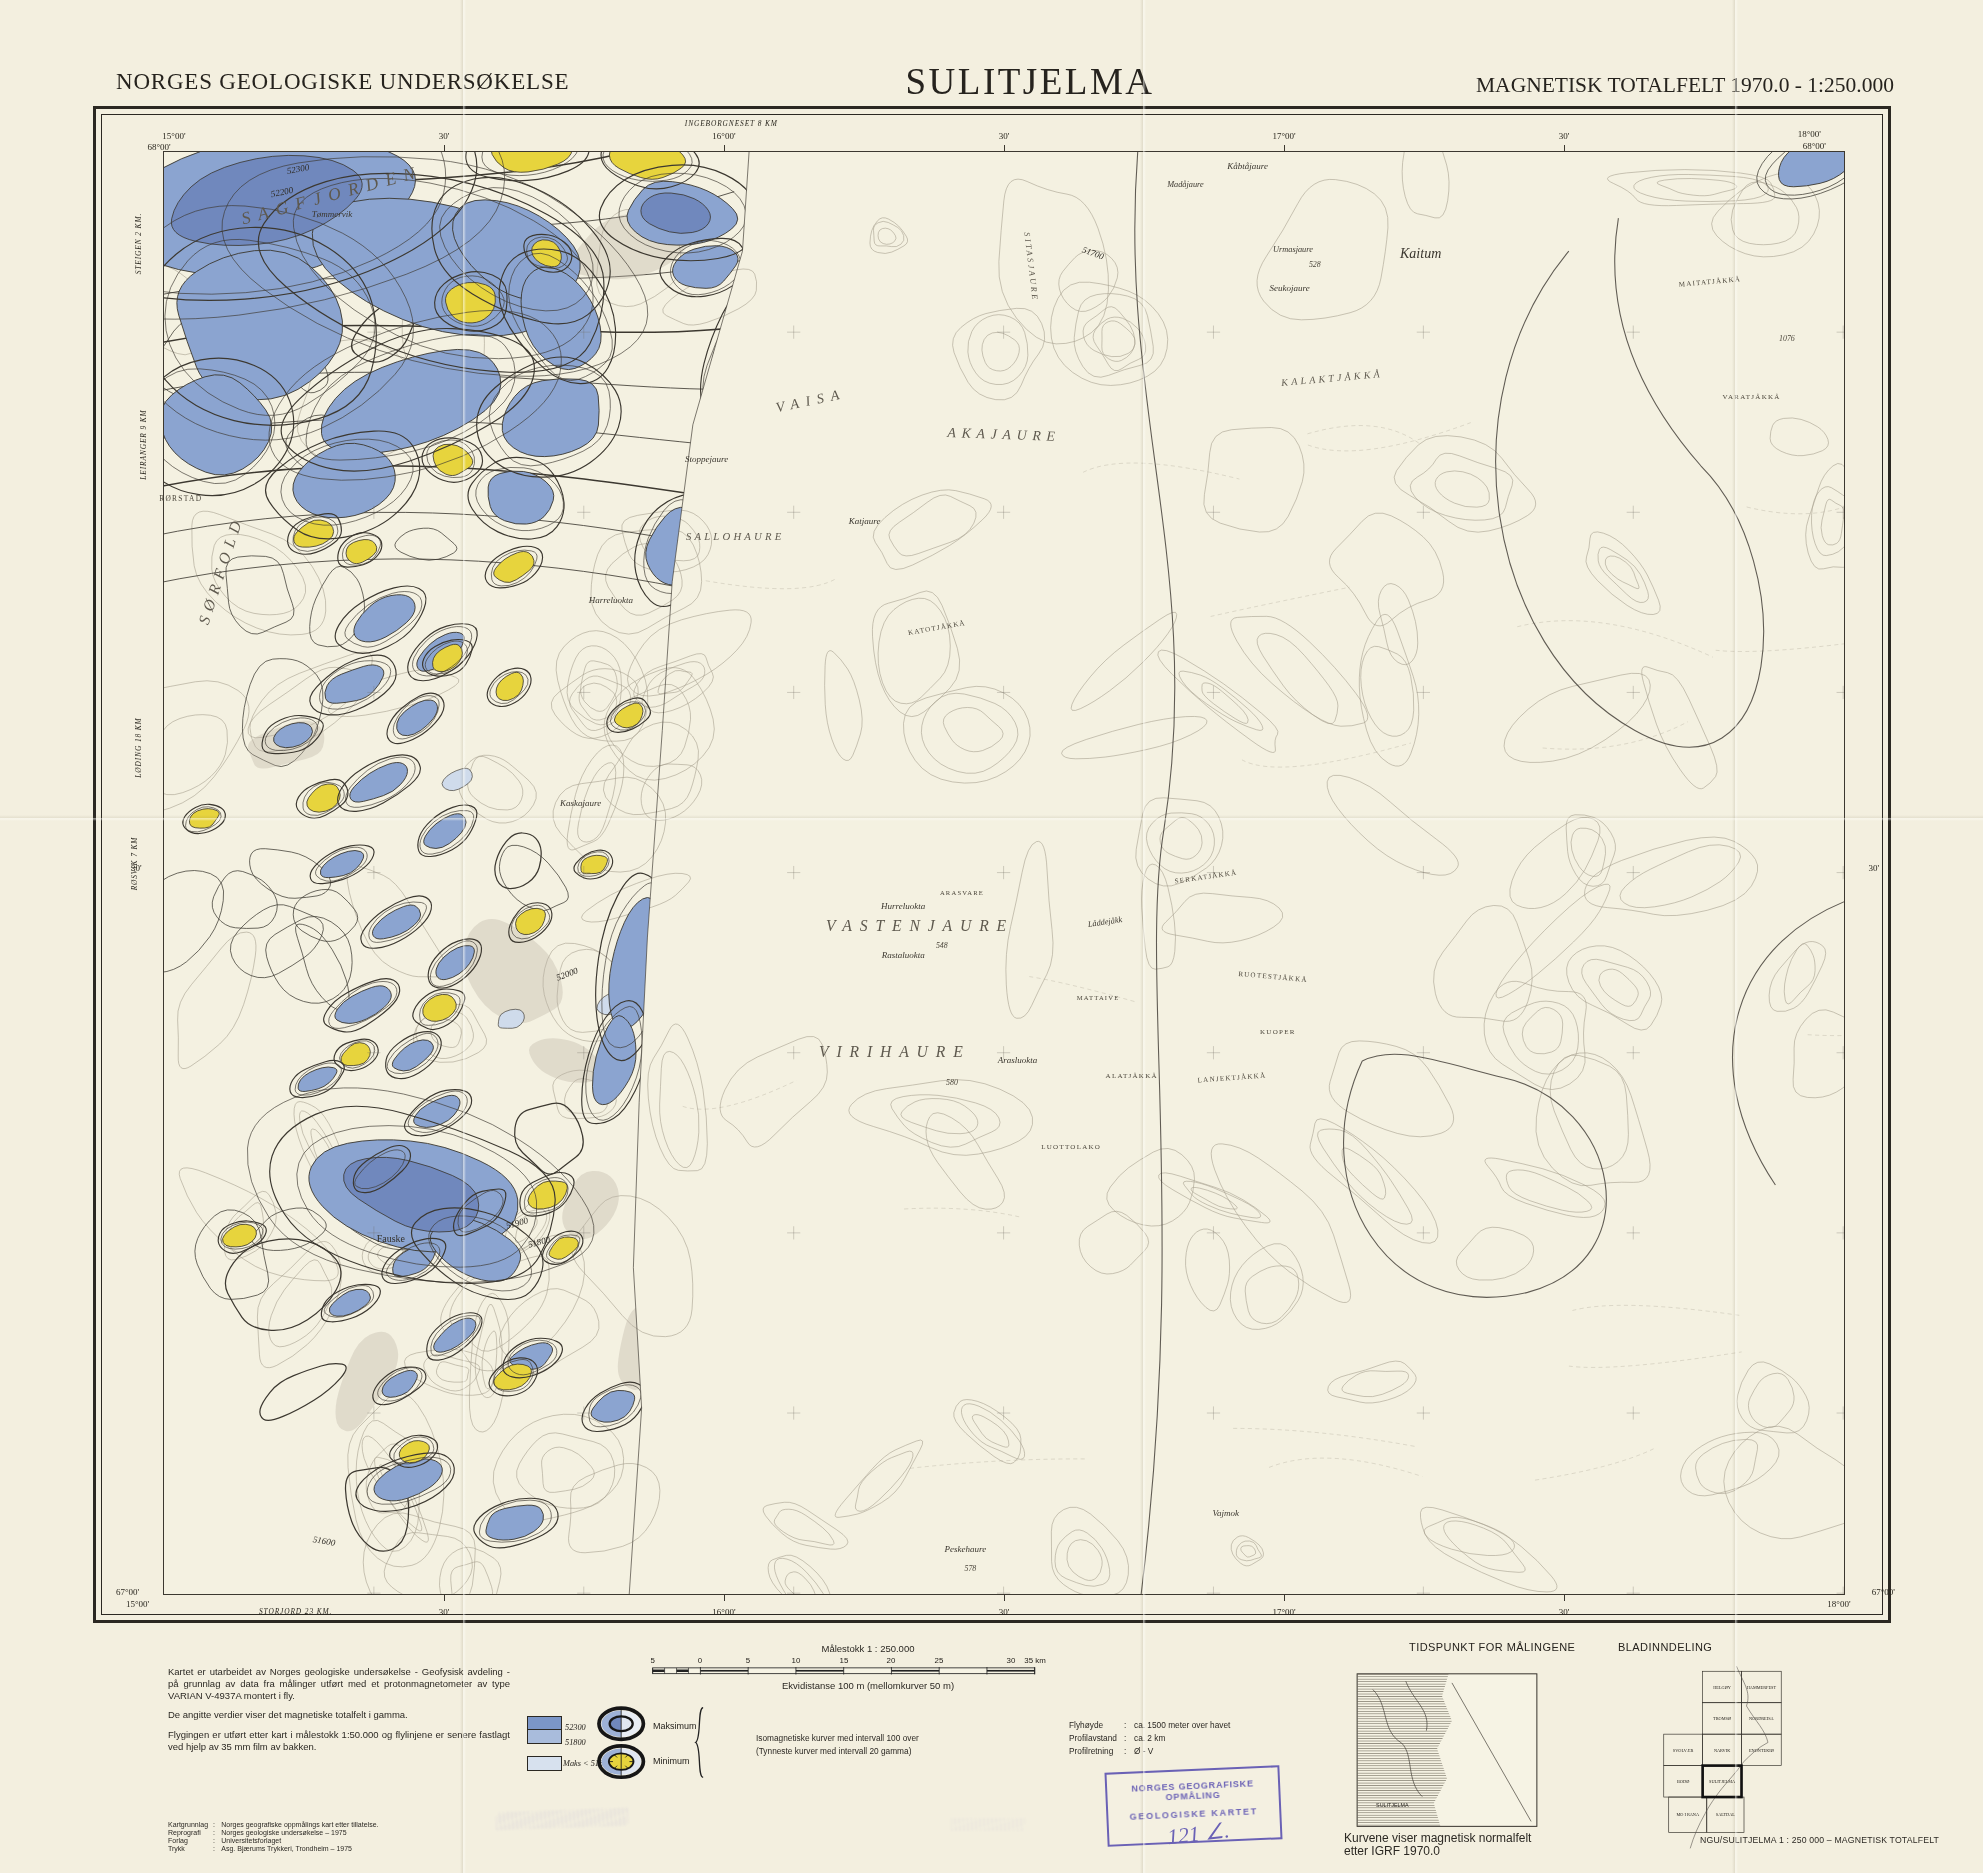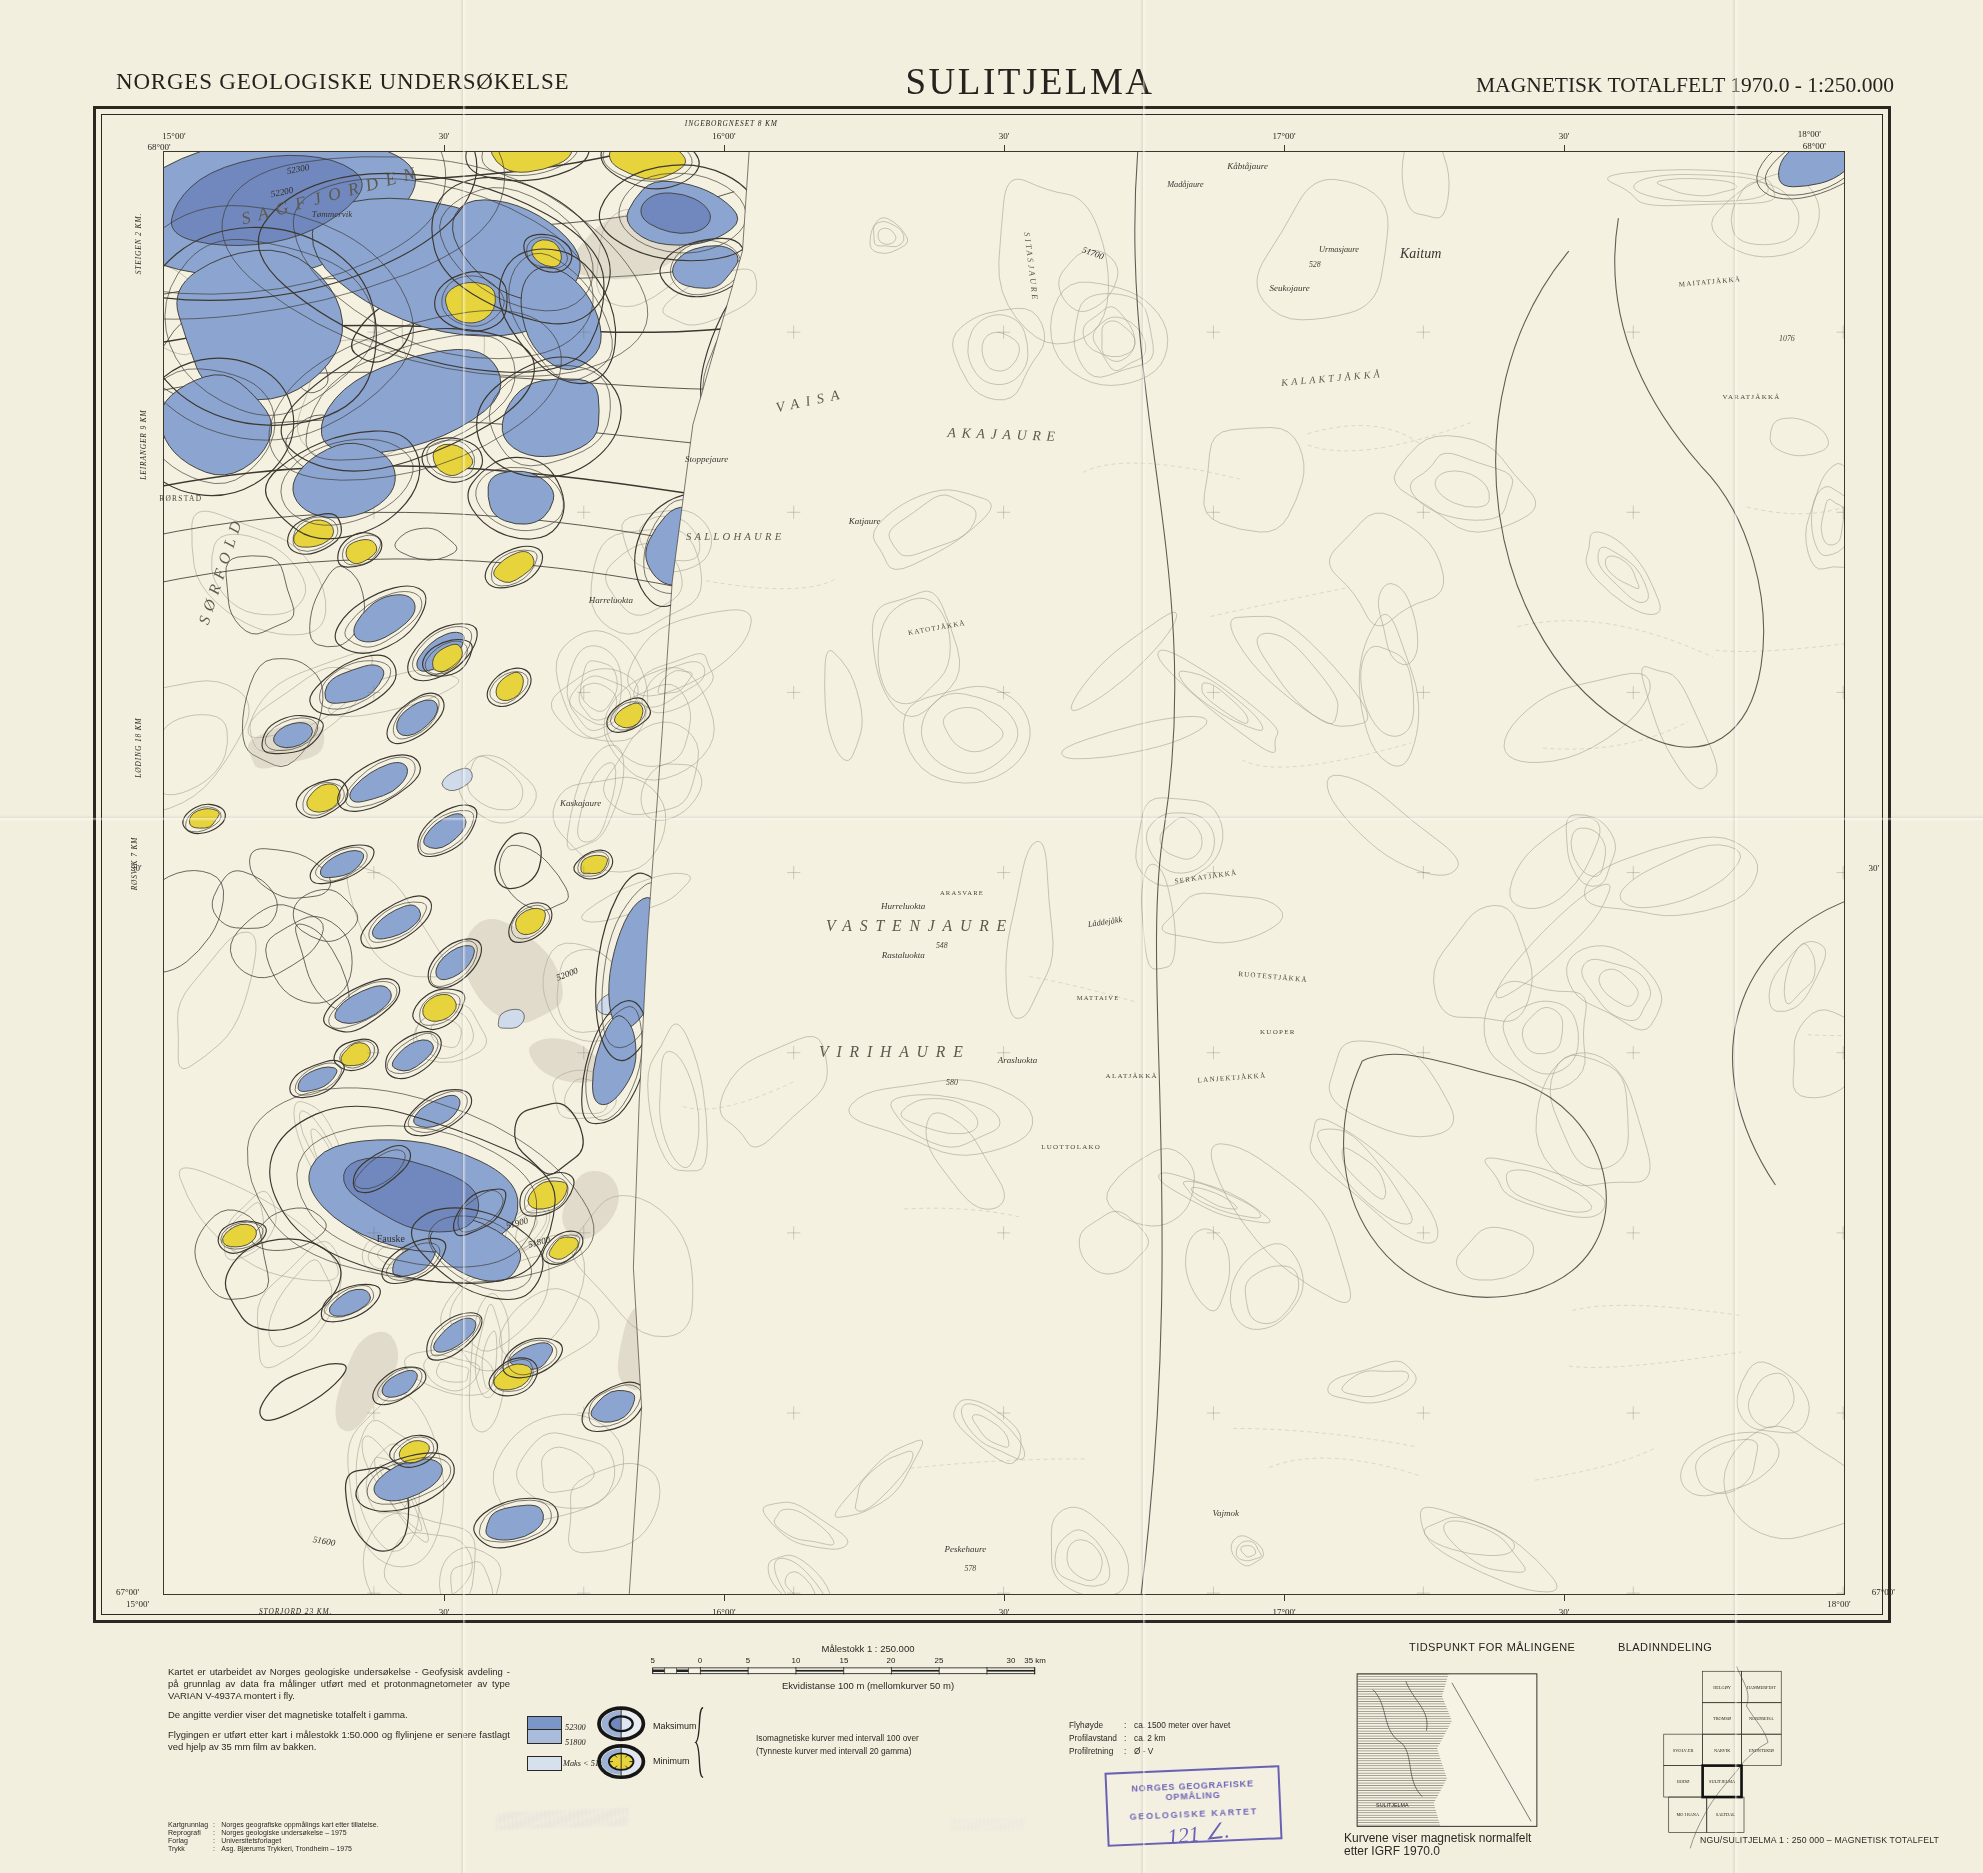--- a/index.html
+++ b/index.html
@@ -725,21 +725,21 @@
       <span class="lab name" style="left: 64.5%; top: 1%; transform: translate(-50%, -50%) rotate(0deg);">Kåbtåjaure</span>
       <span class="lab name" style="left: 60.8%; top: 2.2%; font-size: 8.3px; transform: translate(-50%, -50%) rotate(0deg);">Madåjaure</span>
       <span class="lab name" style="left: 32.3%; top: 21.3%; transform: translate(-50%, -50%) rotate(0deg);">Stoppejaure</span>
       <span class="lab name" style="left: 41.7%; top: 25.6%; transform: translate(-50%, -50%) rotate(0deg);">Katjaure</span>
       <span class="lab name" style="left: 26.6%; top: 31.1%; transform: translate(-50%, -50%) rotate(0deg);">Harreluokta</span>
       <span class="lab name" style="left: 24.8%; top: 42.4%; transform: translate(-50%, -50%) rotate(0deg); margin-top: 40px;">Kaskajaure</span>
       <span class="lab name" style="left: 44%; top: 52.3%; transform: translate(-50%, -50%) rotate(0deg);">Hurreluokta</span>
       <span class="lab name" style="left: 44%; top: 55.7%; transform: translate(-50%, -50%) rotate(0deg);">Rastaluokta</span>
       <span class="lab name" style="left: 50.8%; top: 63%; transform: translate(-50%, -50%) rotate(0deg);">Arasluokta</span>
       <span class="lab name" style="left: 67%; top: 9.4%; transform: translate(-50%, -50%) rotate(0deg);">Seukojaure</span>
-      <span class="lab name" style="left: 67.2%; top: 6.7%; font-size: 8.3px; transform: translate(-50%, -50%) rotate(0deg); margin-left: 46px;">Urmasjaure</span>
+      <span class="lab name" style="left: 67.2%; top: 6.7%; font-size: 8.3px; transform: translate(-50%, -50%) rotate(0deg);">Urmasjaure</span>
       <span class="lab name" style="left: 74.8%; top: 7.1%; font-size: 14px; transform: translate(-50%, -50%) rotate(0deg);">Kaitum</span>
       <span class="lab name" style="left: 56%; top: 53.4%; font-size: 8.3px; transform: translate(-50%, -50%) rotate(-8deg);">Låddejåkk</span>
       <span class="lab name" style="left: 47.7%; top: 96.9%; transform: translate(-50%, -50%) rotate(0deg);">Peskehaure</span>
       <span class="lab name" style="left: 63.2%; top: 94.4%; transform: translate(-50%, -50%) rotate(0deg);">Vajmok</span>
       <span class="lab town" style="left: 13.5%; top: 75.3%; transform: translate(-50%, -50%) rotate(0deg);">Fauske</span>
       <span class="lab cap" style="left: 1%; top: 24%; font-size: 7.4px; transform: translate(-50%, -50%) rotate(0deg);">RØRSTAD</span>
       <span class="lab cap" style="left: 47.5%; top: 51.3%; font-size: 6.6px; transform: translate(-50%, -50%) rotate(0deg);">ARASVARE</span>
       <span class="lab cap" style="left: 55.6%; top: 58.6%; font-size: 6.6px; transform: translate(-50%, -50%) rotate(0deg);">MATTAIVE</span>
       <span class="lab cap" style="left: 62%; top: 50.3%; transform: translate(-50%, -50%) rotate(-8deg);">SERKATJÅKKÅ</span>
       <span class="lab cap" style="left: 66%; top: 57.2%; transform: translate(-50%, -50%) rotate(5deg);">RUOTESTJÅKKÅ</span>

